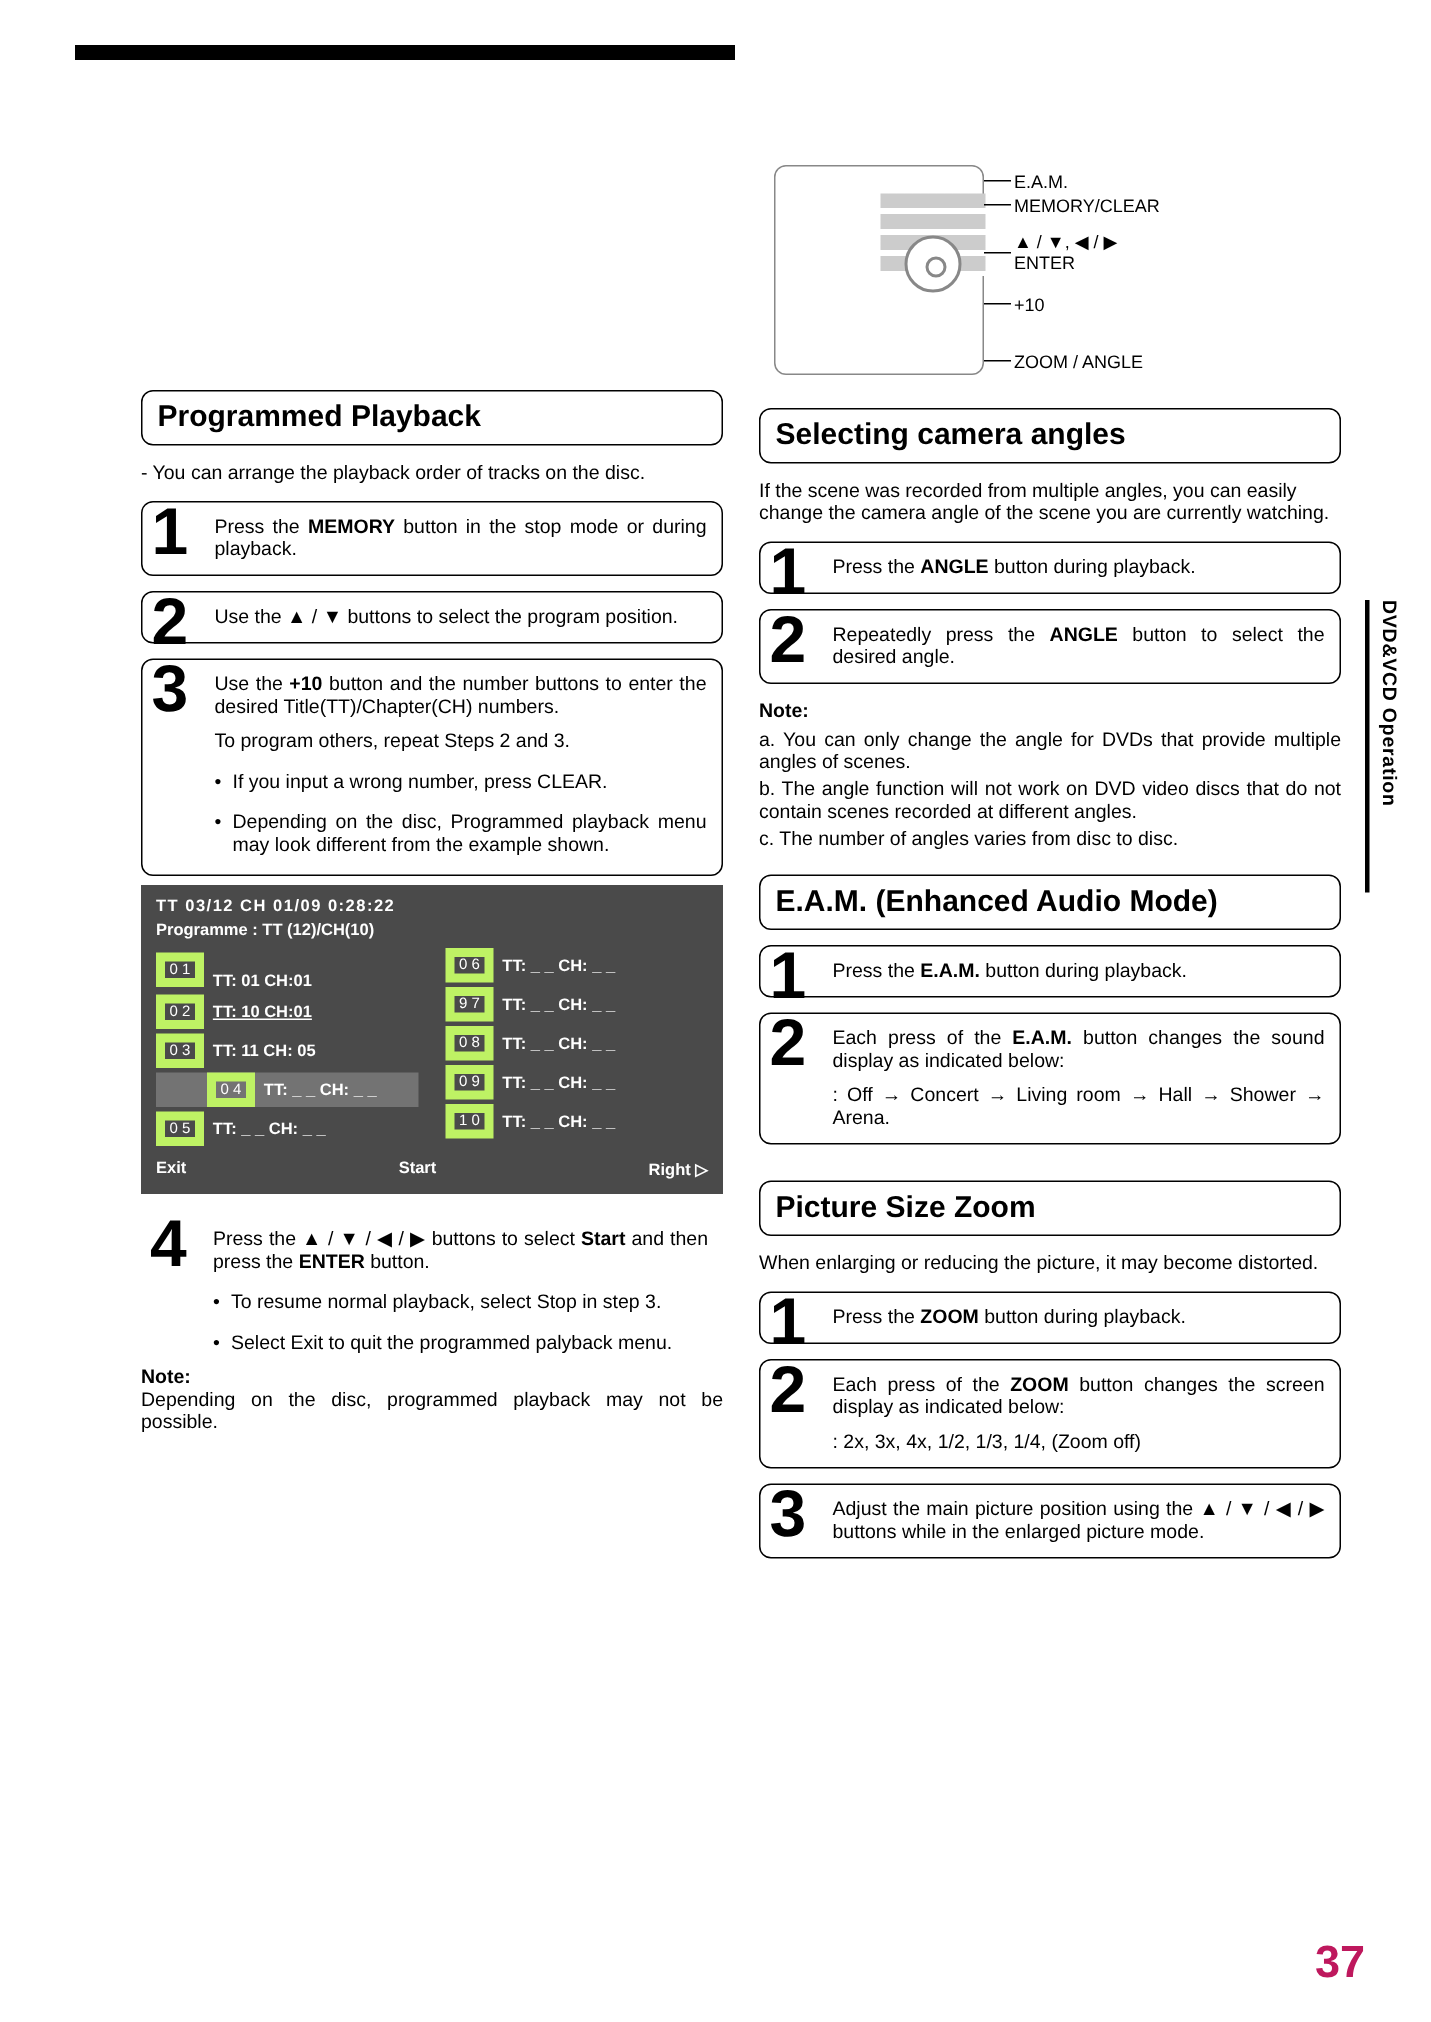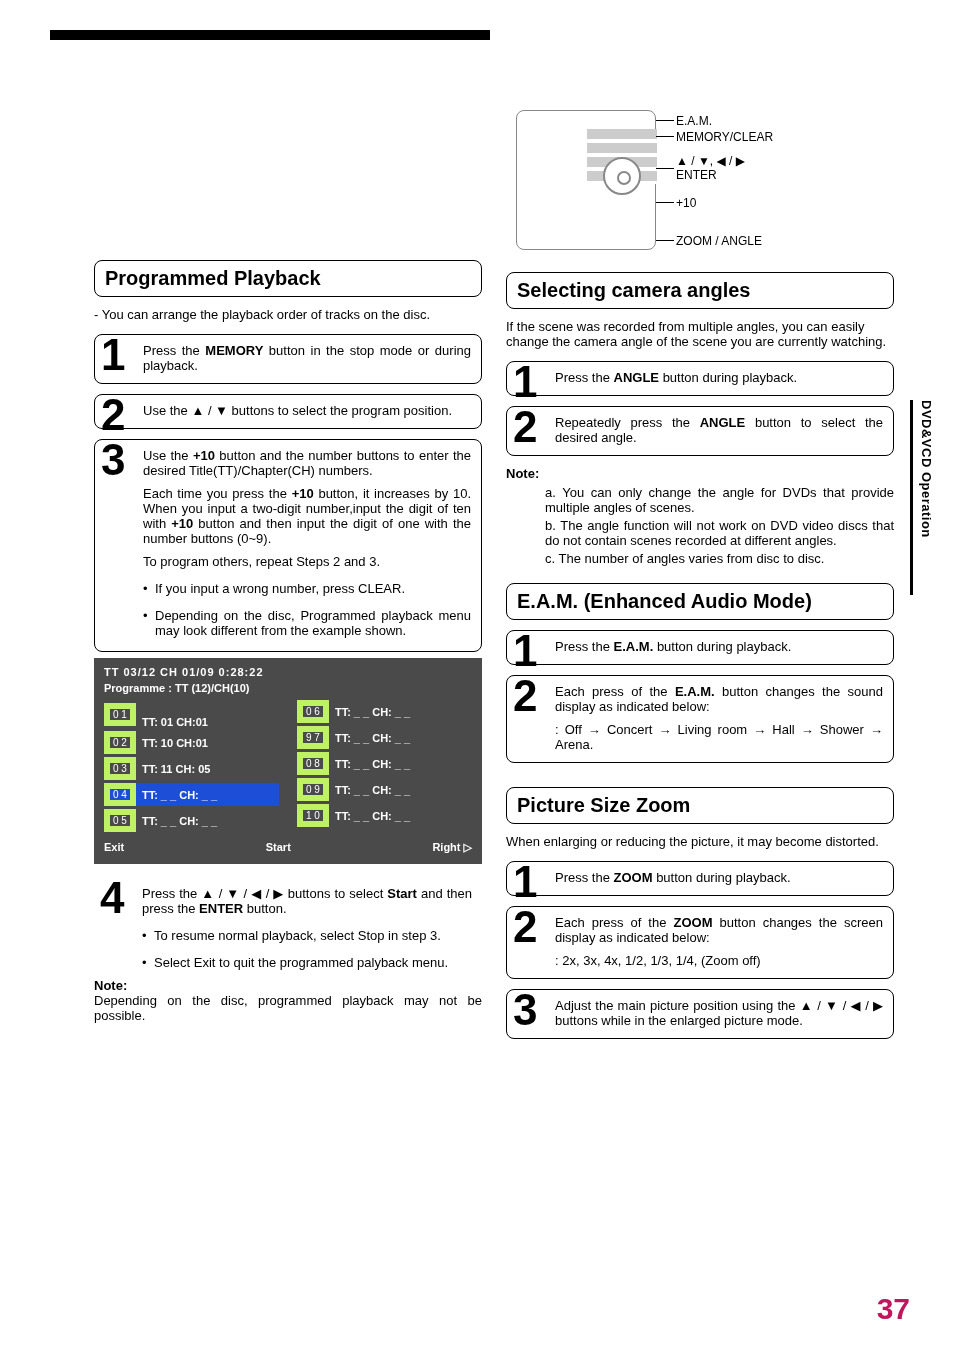--- a/index.html
+++ b/index.html
@@ -14,29 +14,29 @@
   .intro { font-size: 13px; margin: 6px 0 12px; }
   .step { border: 1px solid #000; border-radius: 8px; padding: 8px 10px 10px 48px; position: relative; margin-bottom: 10px; font-size: 13px; text-align: justify; }
   .step.open { border: none; padding-bottom:0; margin-bottom:6px; }
   .stepnum { position: absolute; left: 6px; top: -2px; font-size: 44px; font-weight: 900; font-family: Arial, sans-serif; line-height: 1; color:#000; }
   .bullets { margin: 8px 0 0 0; padding-left: 0; list-style: none; }
   .bullets li { position: relative; padding-left: 12px; margin-bottom: 3px; text-align: justify; margin-top: 12px; }
   .bullets li::before { content: "•"; position: absolute; left: 0; }
   .subp { margin-top: 8px; text-align: justify; }
   .note-h { font-weight: bold; font-size: 13px; margin-top:8px; }
   .note-body { font-size: 13px; text-align: justify; }
-  .note-list { font-size:13px; list-style:none; padding:0; margin-top:4px;margin-left:39px;}
+  .note-list { font-size:13px; list-style:none; padding:0; margin-top:4px;}
   .note-list li { text-align: justify; margin-bottom:3px;}
   .osd { background: #4a4a4a; color:#fff; font-family: Arial, sans-serif; font-size:11px; padding:8px 10px 10px; margin:6px 0 14px; }
   .osd-top { font-weight:bold; letter-spacing:1px; margin-bottom:4px;}
   .osd-sub { font-weight:bold; margin-bottom:6px;}
   .osd-cols { display:flex; gap:18px;}
   .osd-col { flex:1;}
   .osd-row { display:flex; align-items:center; gap:6px; margin-bottom:3px;}
-  .osd-row.hl { background:#1d4ed8; }
+  .osd-row.hl { background:#737373;padding-left:34px; }
   .osd-idx { border:6px solid #bef264; padding:0 3px; font-size:10px; min-width:20px; text-align:center;}
   .osd-foot { display:flex; justify-content:space-between; font-weight:bold; margin-top:6px; font-size:11px;}
   .remote-fig { position:relative; height:150px; margin-bottom:12px; font-size:12px;}
   .remote-box { position:absolute; left:10px; top:0; width:140px; height:140px; border:1px solid #888; border-radius:8px;}
   .keypad { position:absolute; left:70px; top:18px; width:70px; height:55px; background:repeating-linear-gradient(#ccc,#ccc 10px,#fff 10px,#fff 14px);}
   .dpad { position:absolute; left:86px; top:46px; width:38px; height:38px; border:2px solid #888; border-radius:50%; background:#fff;}
   .dpad::after{content:""; position:absolute; left:12px; top:12px; width:10px; height:10px; border:2px solid #888; border-radius:50%;}
   .remote-label { position:absolute; left:170px; white-space:nowrap;}
   .remote-line { position:absolute; height:1px; background:#000;}
   .pg { position:absolute; right:44px; bottom:22px; font-size:30px; font-weight:bold; color:#be185d;}
@@ -61,40 +61,39 @@
       </div>
 
       <div class="step">
         <div class="stepnum">2</div>
         <span>Use the ▲ / ▼ buttons to select the program position.</span>
       </div>
 
       <div class="step open" style="border:1px solid #000; padding-bottom:10px;">
         <div class="stepnum">3</div>
         <span>Use the </span><b>+10</b><span> button and the number buttons to enter the desired Title(TT)/Chapter(CH) numbers.</span>
-        <p class="subp"><span>Each time you press the </span><b>+10</b><span> button, it increases by 10. When you input a two-digit number,input the digit of ten with </span><b>+10</b><span> button and then input the digit of one with the number buttons (0~9).</span></p>
         <p class="subp">To program others, repeat Steps 2 and 3.</p>
         <ul class="bullets">
           <li><span>If you input a wrong number, press CLEAR.</span></li>
           <li><span>Depending on the disc, Programmed playback menu may look different from the example shown.</span></li>
         </ul>
       </div>
 
       <div class="osd">
         <div class="osd-top">TT   03/12    CH   01/09          0:28:22</div>
         <div class="osd-sub">Programme : TT (12)/CH(10)</div>
         <div class="osd-cols">
           <div class="osd-col" id="osd-left">
               <div class="osd-row">
                 <span class="osd-idx">0 1</span>
                 <span style="font-weight: bold; margin-top: 16px;">TT: 01    CH:01</span>
               </div>
               <div class="osd-row">
                 <span class="osd-idx">0 2</span>
-                <span style="font-weight: bold;">TT: 10    CH:01</span>
+                <span style="font-weight: bold; text-decoration: underline;">TT: 10    CH:01</span>
               </div>
               <div class="osd-row">
                 <span class="osd-idx">0 3</span>
                 <span style="font-weight: bold; text-align: right;">TT: 11    CH: 05</span>
               </div>
               <div class="osd-row hl">
                 <span class="osd-idx">0 4</span>
                 <span style="font-weight: bold;">TT: _ _    CH: _ _</span>
               </div>
               <div class="osd-row">

